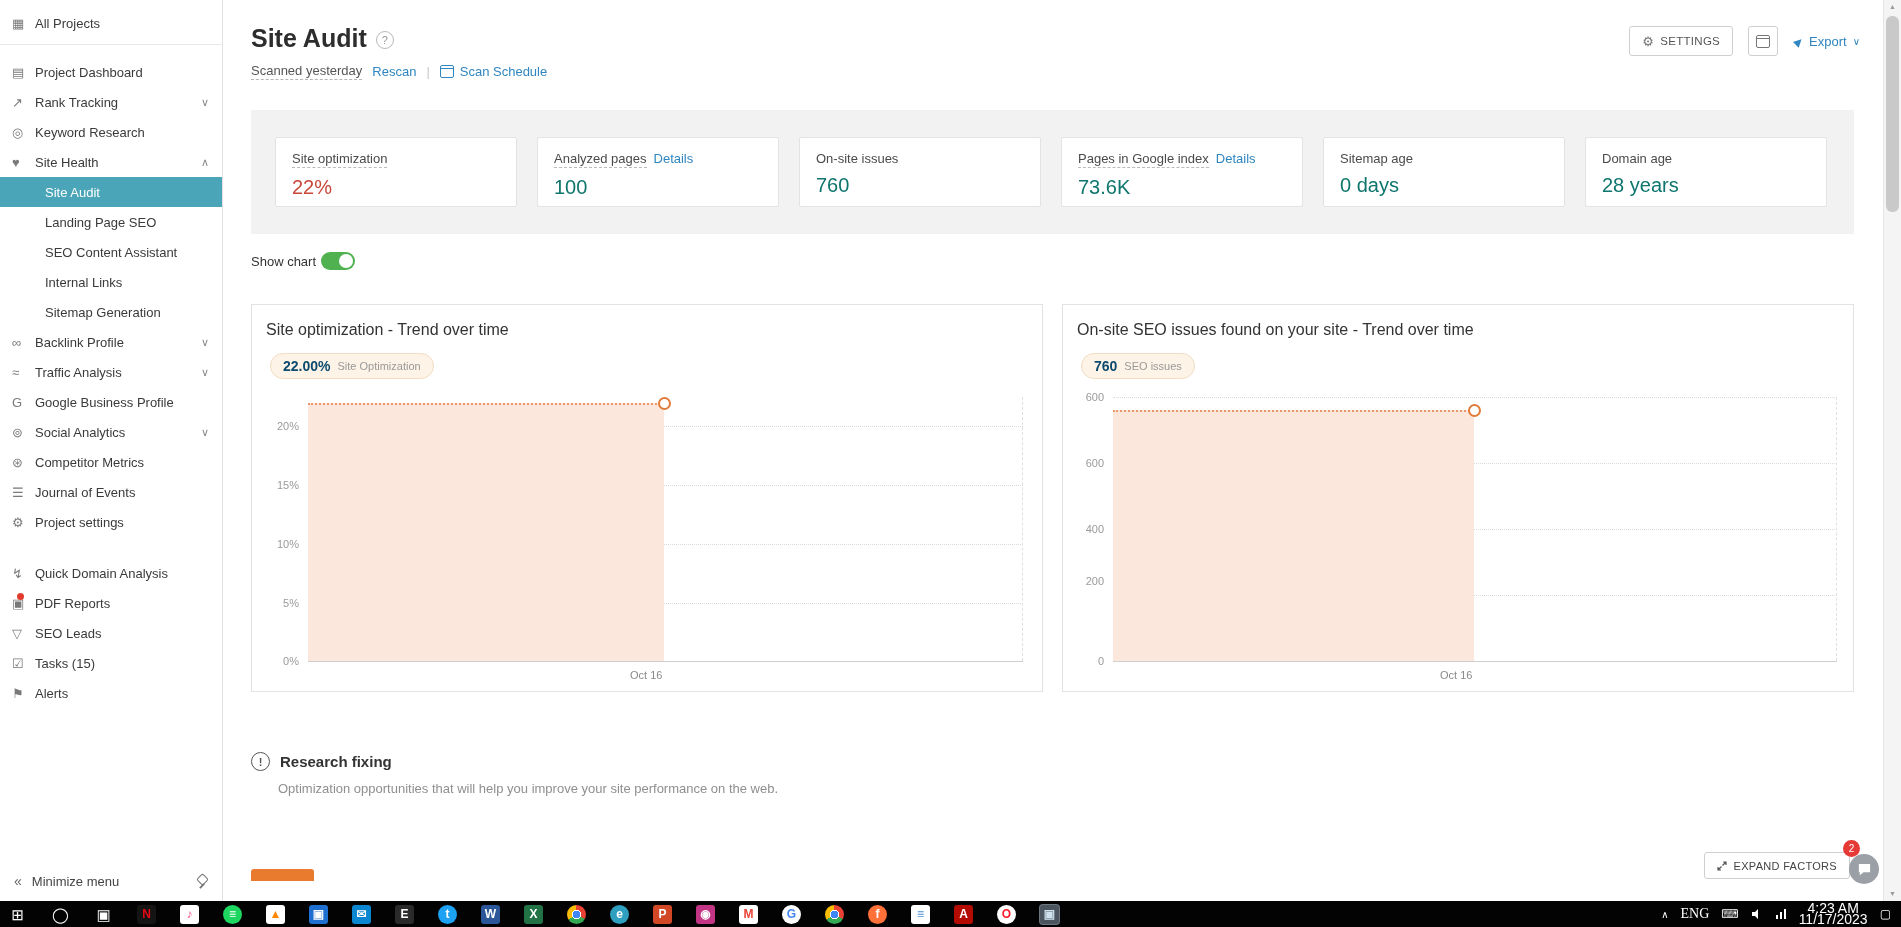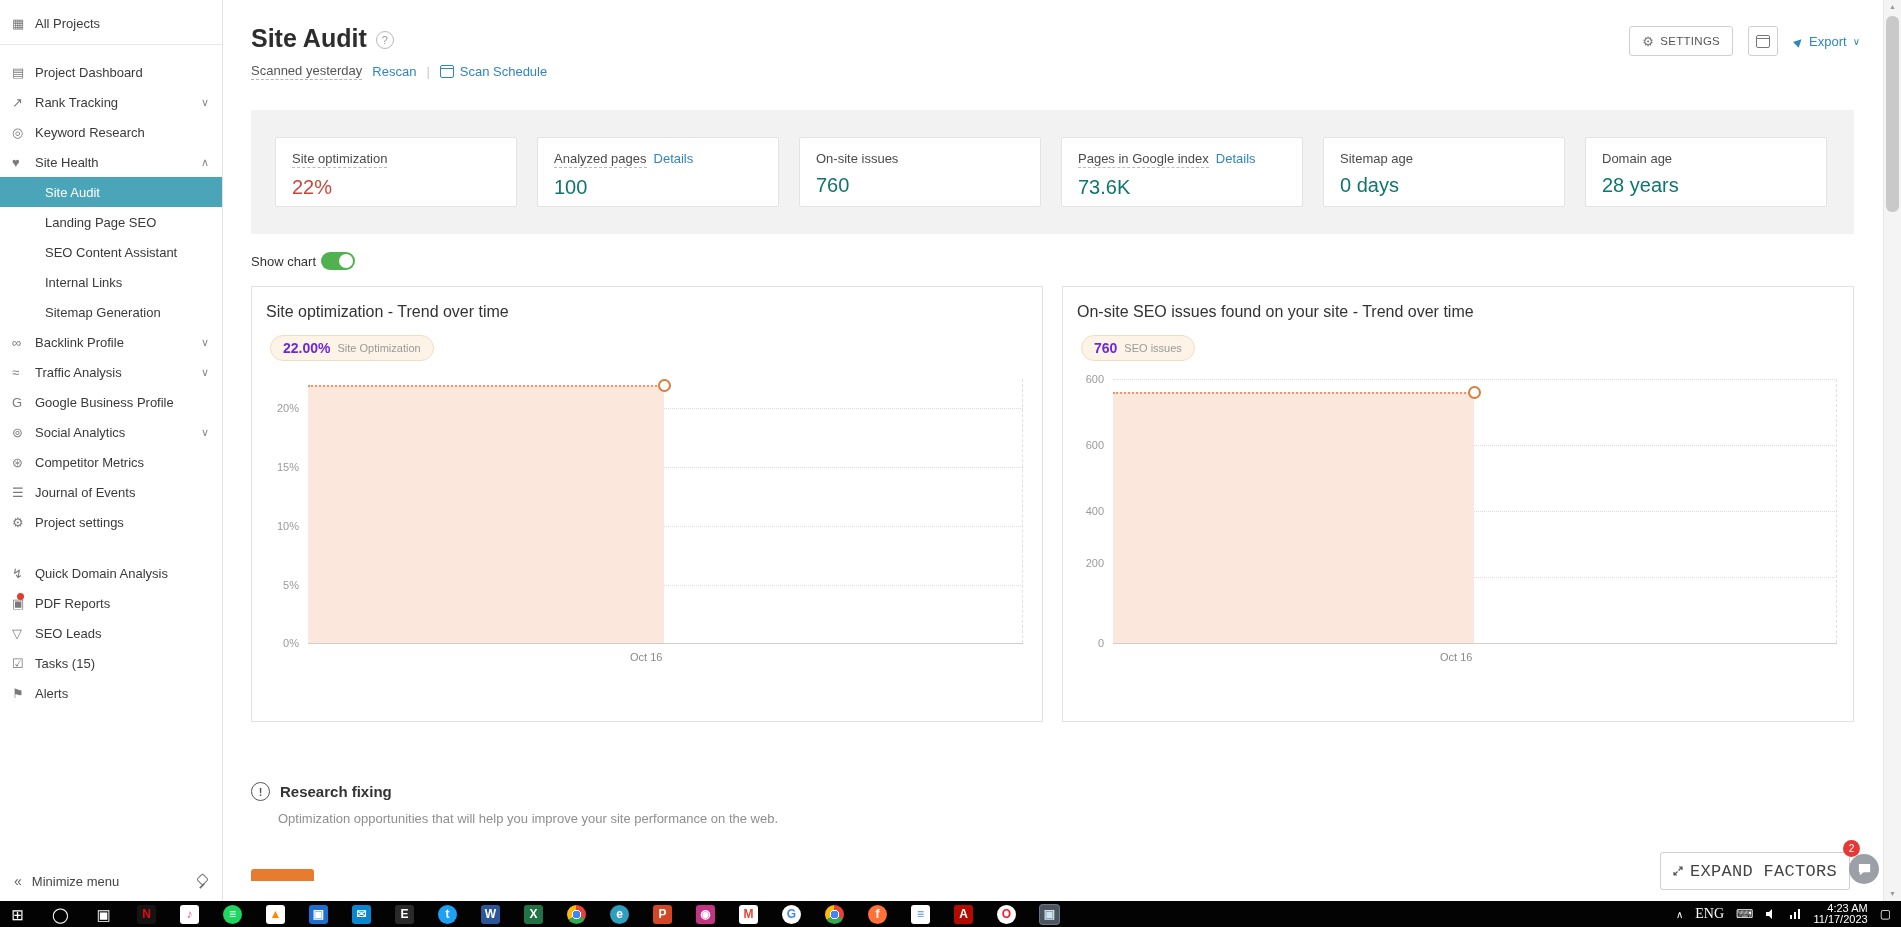--- a/index.html
+++ b/index.html
@@ -68,48 +68,48 @@
   .stat-top{font-size:13px;color:#4a4a4a;display:flex;gap:7px;align-items:baseline;white-space:nowrap;}
   .dotted-u{border-bottom:1px dashed #bbb;padding-bottom:1px;}
   .stat-value{font-size:20px;color:#0f766e;margin-top:8px;}
   .stat-value.red{color:#c9473a;}
 
   .show-chart{display:flex;align-items:center;gap:5px;margin-top:18px;font-size:13px;color:#333;}
   .toggle{width:34px;height:18px;border-radius:9px;background:#4fb14f;position:relative;cursor:pointer;}
   .toggle::after{content:"";position:absolute;top:2px;right:2px;width:14px;height:14px;border-radius:50%;background:#fff;}
 
   .charts-row{display:flex;gap:19px;margin-top:16px;}
-  .chart-panel{width:792px;height:436px;border:1px solid #e2e2e2;background:#fff;position:relative;box-sizing:border-box;}
+  .chart-panel{width:792px;height:388px;border:1px solid #e2e2e2;background:#fff;position:relative;box-sizing:border-box;margin-top:18px;}
   .panel-title{font-size:16px;font-weight:400;color:#333;margin:16px 0 0 14px;}
   .badge{display:inline-flex;align-items:center;gap:7px;margin:14px 0 0 18px;background:#fdf3e7;
          border:1px solid #f2ddc2;border-radius:13px;padding:4px 12px;}
-  .badge-value{font-size:14px;font-weight:bold;color:#6d28d9;}
+  .badge-value{font-size:14px;font-weight:bold;color:#0c4a6e;}
   .badge-label{font-size:11px;color:#999;}
 
   .plot{position:absolute;top:92px;height:264px;border-bottom:1px solid #cfcfcf;}
   .p1 .plot{left:56px;width:715px;}
   .p2 .plot{left:50px;width:724px;}
   .grid{position:absolute;left:0;right:0;height:0;border-top:1px dotted #dcdcdc;}
   .ytick{position:absolute;right:calc(100% + 9px);transform:translateY(-50%);font-size:11px;color:#9a9a9a;white-space:nowrap;}
   .area{position:absolute;left:0;bottom:0;background:#fce7dc;}
   .dataline{position:absolute;left:0;height:0;border-top:2px dotted #e9966b;}
   .marker{position:absolute;width:9px;height:9px;background:#fff;border:2px solid #e07b39;border-radius:50%;}
   .vline{position:absolute;top:0;bottom:0;right:0;border-right:1px dashed #e0e0e0;}
   .xlabel{position:absolute;top:272px;font-size:11px;color:#8a8a8a;}
 
   .consider{margin-top:60px;}
   .consider-head{display:flex;align-items:center;gap:10px;}
   .warn-circle{width:17px;height:17px;border:1.5px solid #555;border-radius:50%;display:flex;align-items:center;
                justify-content:center;font-size:11px;color:#555;font-weight:bold;flex:none;}
   .consider-title{font-size:15px;font-weight:bold;color:#333;}
   .consider-desc{margin:10px 0 0 27px;font-size:13px;color:#8f8f8f;}
 
-  .expand-btn{position:absolute;right:34px;top:852px;display:flex;align-items:center;gap:7px;height:38px;
-              padding:0 12px;border:1px solid #cfcfcf;border-radius:3px;background:#fff;font-size:17px;color:#444;
-              letter-spacing:.3px;cursor:pointer;font-family:Liberation Mono, monospace;}
+  .expand-btn{position:absolute;right:34px;top:852px;display:flex;align-items:center;gap:7px;height:27px;
+              padding:0 12px;border:1px solid #cfcfcf;border-radius:3px;background:#fff;font-size:11px;color:#444;
+              letter-spacing:.3px;cursor:pointer;font-family:Liberation Sans, sans-serif;}
   .badge-count{position:absolute;right:24px;top:840px;width:17px;height:17px;border-radius:50%;background:#e53935;
                color:#fff;font-size:10px;display:flex;align-items:center;justify-content:center;z-index:2;}
   .orange-strip{position:absolute;left:29px;top:869px;width:63px;height:12px;background:#e87b2e;border-radius:3px 3px 0 0;}
 
   .chat-fab{position:absolute;right:22px;top:854px;width:30px;height:30px;border-radius:50%;background:#9aa0a6;
             display:flex;align-items:center;justify-content:center;z-index:60;cursor:pointer;}
 
   
   .v-scrollbar{position:absolute;right:0;top:0;bottom:26px;width:17px;background:#f4f4f4;border-left:1px solid #e6e6e6;z-index:40;}
   .v-arrow{position:absolute;left:0;right:0;height:14px;color:#9a9a9a;font-size:7px;text-align:center;line-height:14px;cursor:pointer;}
@@ -123,21 +123,21 @@
           font-size:12px;font-weight:bold;line-height:1;flex:none;cursor:pointer;}
   .tb-app.sys{font-size:15px;font-weight:normal;}
   .tb-app.round{border-radius:50%;}
   .tb-app.chrome{background:radial-gradient(circle at 50% 50%, #4285f4 0 27%, #fff 27% 37%, rgba(0,0,0,0) 37%),
                  conic-gradient(#ea4335 0 33%, #34a853 33% 66%, #fbbc05 66% 100%);}
   .tb-app.active{background:#4a5560;box-shadow:0 0 0 1px #6b7680;}
   .tb-tray{margin-left:auto;display:flex;align-items:center;gap:12px;padding-right:10px;color:#fff;}
   .tray-chevron{font-size:10px;cursor:pointer;}
   .tray-lang{font-size:14px;cursor:pointer;font-family:Liberation Serif, serif;}
   .tray-ico{font-size:12px;display:flex;align-items:center;cursor:pointer;}
-  .tb-time{font-size:11px;line-height:11px;text-align:right;white-space:nowrap;overflow:hidden;height:22px;cursor:pointer;}
+  .tb-time{font-size:14px;line-height:11px;text-align:center;white-space:nowrap;overflow:hidden;height:22px;cursor:pointer;}
   .tray-action{font-size:12px;cursor:pointer;}
 </style>
 </head>
 <body>
 
 <div class="screen">
 
   <aside class="sidebar">
     <div class="sb-item sb-top">
       <span class="sb-ico">▦</span>

